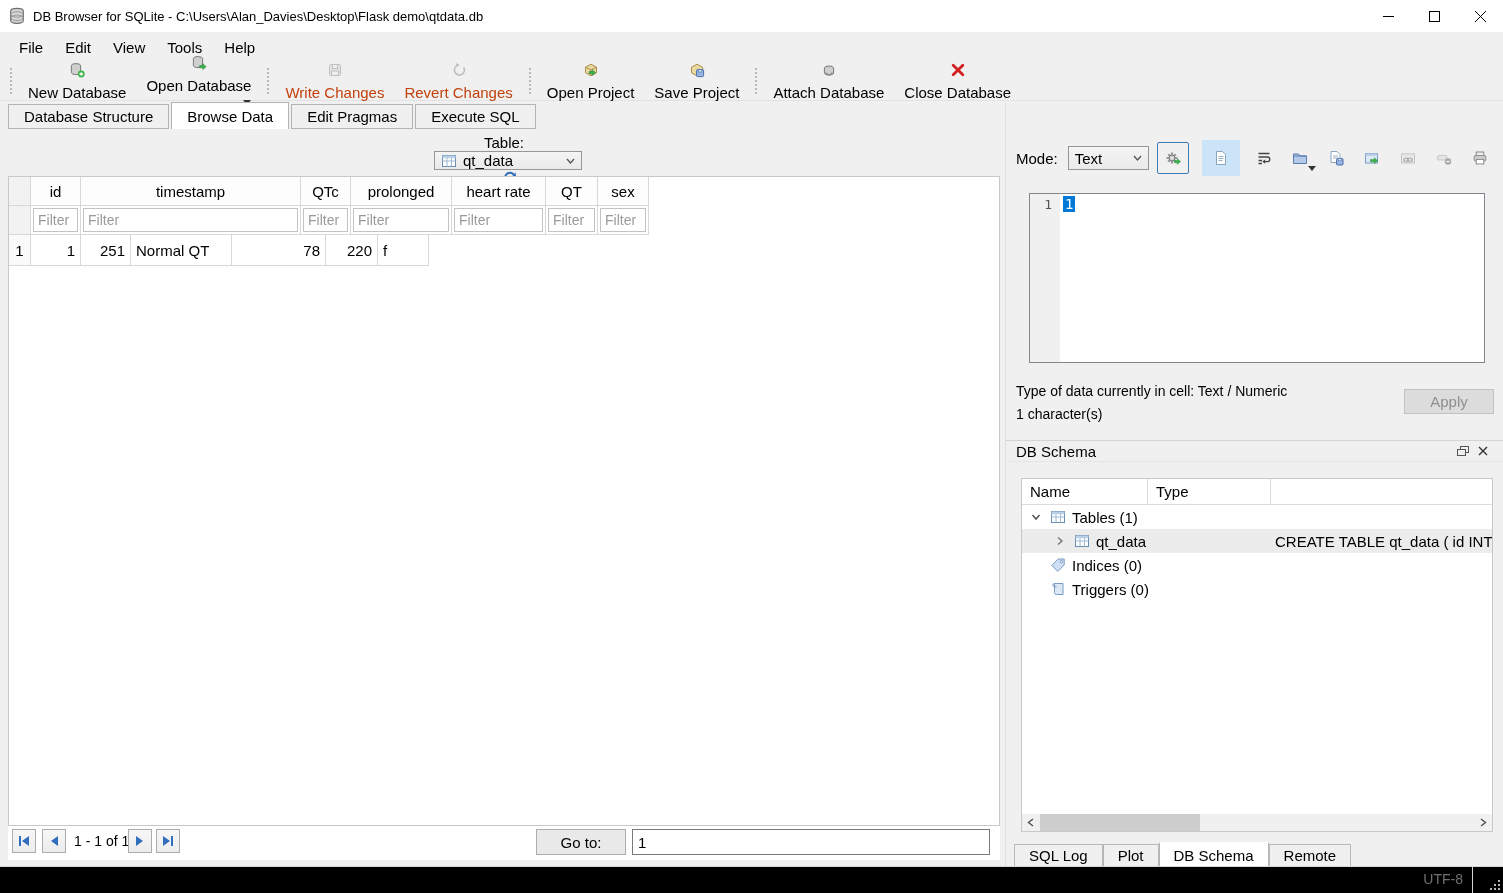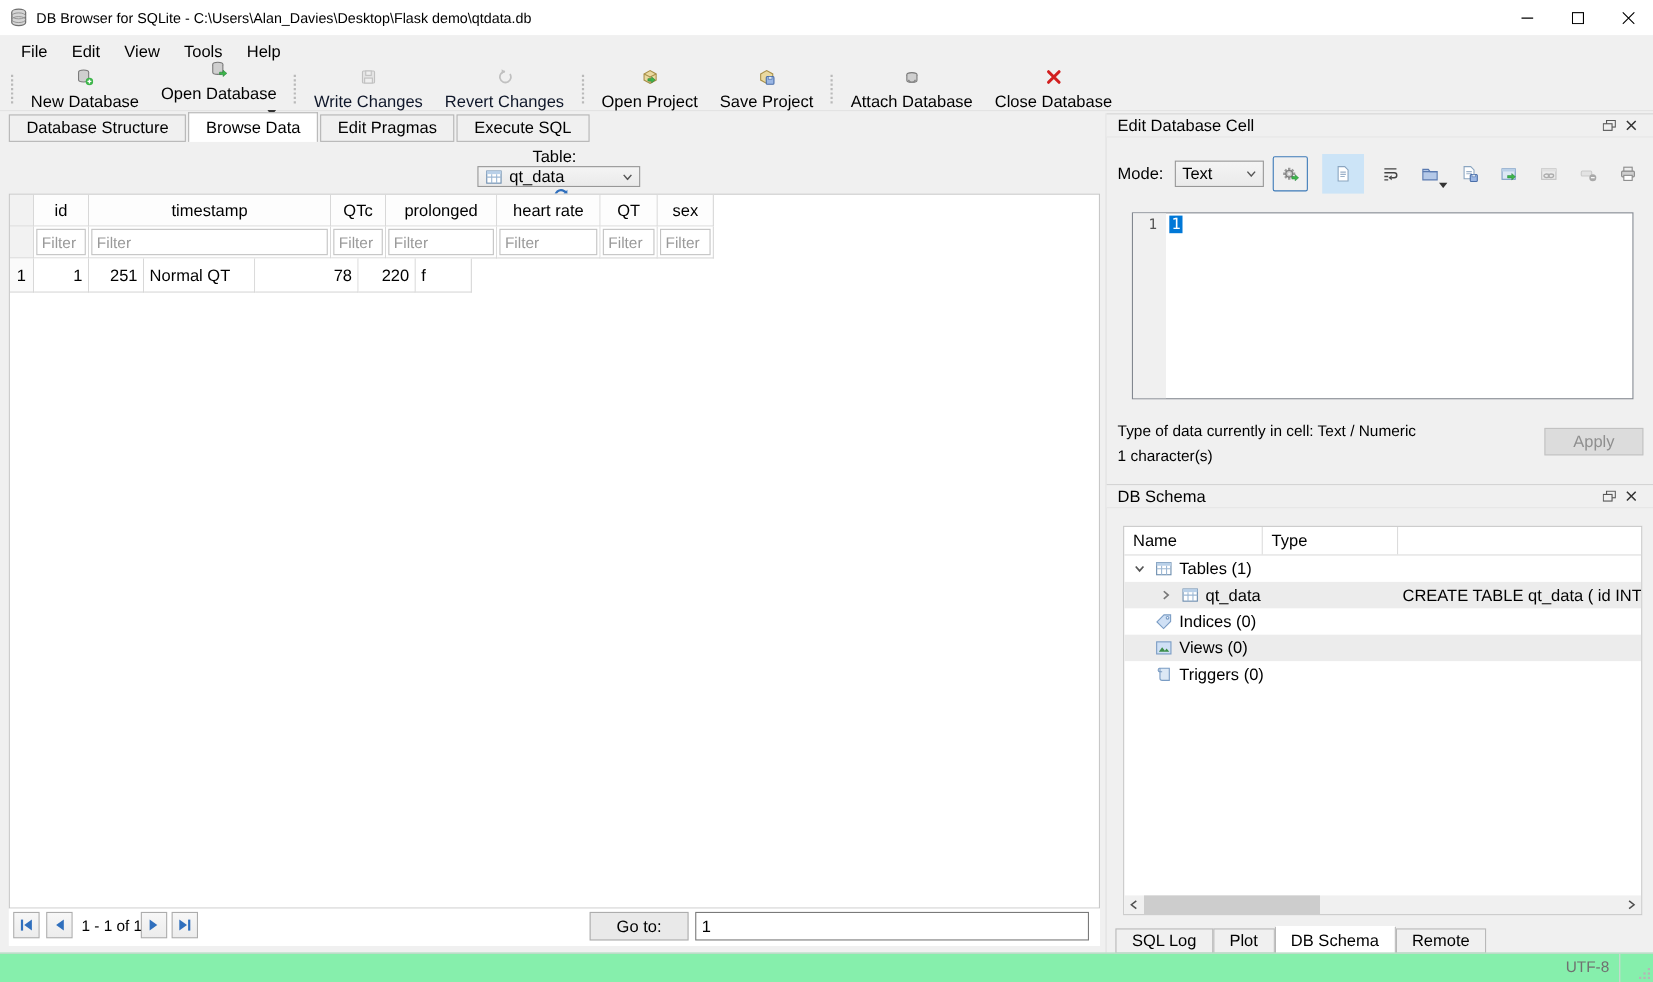--- a/index.html
+++ b/index.html
@@ -23,21 +23,21 @@
   
   .menubar { position:absolute; top:32px; left:0; right:0; height:30px;
     display:flex; align-items:center; padding-left:8px; background:#f0f0f0; }
   .menu-item { padding:4px 11px; }
 
   
   .toolbar { position:absolute; top:62px; left:0; right:0; height:39px;
     display:flex; align-items:center; border-bottom:1px solid #e3e3e3; padding-left:4px; }
   .tb-handle { height:26px; border-left:2px dotted #b9b9b9; margin:0 6px; }
   .tb-btn { display:flex; align-items:center; gap:6px; padding:6px 10px; position:relative; white-space:nowrap;flex-direction:column; }
-  .tb-btn.disabled { color:#0f172a; }
+  .tb-btn.disabled { color:#c2410c; }
   .tb-btn.disabled svg { filter:grayscale(1); opacity:.55; }
   .dd-caret { margin-left:2px; align-self:flex-end; margin-bottom:2px; }
 
   
   .main-tabs { position:absolute; top:102px; left:8px; display:flex; align-items:flex-end; height:27px; }
   .tab { padding:3px 15px 4px; border:1px solid #b4b4b4; background:#f0f0f0; height:25px; margin-right:2px; }
   .tab.active { background:#fff; height:27px; border-bottom:none; padding-top:5px; }
 
   
   .browse-controls { position:absolute; top:134px; left:8px; width:992px; height:36px;
@@ -123,21 +123,21 @@
   .hscroll { position:absolute; left:0; right:0; bottom:0; height:17px; background:#f0f0f0; display:flex; }
   .hs-arrow { width:17px; height:17px; display:flex; align-items:center; justify-content:center; }
   .hs-thumb { position:absolute; left:18px; top:0; width:160px; height:17px; background:#cdcdcd; }
 
   .south-tabs { position:absolute; top:739px; left:8px; display:flex; align-items:flex-start; height:26px; }
   .stab { padding:2px 14px 3px; border:1px solid #b8b8b8; background:#f0f0f0; height:23px; margin-top:2px; }
   .stab.active { background:#fff; height:26px; margin-top:0; border-top-color:#fff; padding-top:4px; }
 
   
   .statusbar { position:absolute; top:866px; left:0; right:0; height:27px;
-    border-top:1px solid #d5d5d5; background:#86efac; }
+    border-top:1px solid #d5d5d5; background:#000000; }
   .encoding { position:absolute; right:40px; top:4px; color:#707070; font-size:14px; }
   .sb-sep { position:absolute; right:30px; top:0; bottom:0; border-left:1px solid #d5d5d5; }
   .size-grip { position:absolute; right:2px; bottom:2px; }
 </style>
 </head>
 <body>
 
 <div class="titlebar">
   <span class="app-ic">
     <svg width="18" height="18" viewBox="0 0 16 16">
@@ -431,35 +431,20 @@
         <path d="M1 1v10l7-5z" fill="#2f6fbd"></path>
         <rect x="9" y="1" width="2" height="10" fill="#2f6fbd"></rect>
       </svg>
   </div>
   <div class="goto-btn">Go to:</div>
   <input class="goto-input" type="text" value="1" style="">
 </div>
 
 <div class="dock">
 
-  <div class="dock-title" style="top:0">
-    <span>Edit Database Cell</span>
-    <span class="spacer"></span>
-    <div class="dt-btn">
-      <svg width="12" height="11" viewBox="0 0 12 11">
-          <rect x="3.5" y="0.5" width="8" height="6" fill="#f0f0f0" stroke="#555"></rect>
-          <rect x="0.5" y="3.5" width="8" height="6" fill="#f0f0f0" stroke="#555"></rect>
-        </svg>
-    </div>
-    <div class="dt-btn">
-      <svg width="10" height="10" viewBox="0 0 10 10">
-          <path d="M1 1l8 8M9 1L1 9" stroke="#333" stroke-width="1.4"></path>
-        </svg>
-    </div>
-  </div>
 
   <div class="mode-row">
     <span>Mode:</span>
     <div class="combo mode-combo">
       <span>Text</span>
       <span class="chev">
         <svg width="9" height="6" viewBox="0 0 9 6">
             <path d="M1 1l3.5 4L8 1" fill="none" stroke="#555" stroke-width="1.3"></path>
           </svg>
       </span>
@@ -599,29 +584,20 @@
       <span class="tr-schema">CREATE TABLE qt_data ( id INTEG</span>
     </div>
     <div class="tree-row">
       <span class="tr-icon" style="left:28px">
         <svg class="ic" viewBox="0 0 16 16">
             <path d="M1.8 8.4L8.2 2h6v6l-6.4 6.4z" fill="#cfe0f5" stroke="#7a9cc4"></path>
             <circle cx="11.4" cy="4.6" r="1.2" fill="#fff" stroke="#7a9cc4"></circle>
           </svg>
       </span>
       <span class="tr-label" style="left:50px">Indices (0)</span>
-    </div>
-    <div class="tree-row alt">
-      <span class="tr-icon" style="left:28px">
-        <svg class="ic" viewBox="0 0 16 16">
-            <rect x="1.5" y="2.5" width="13" height="11" fill="#cfe0f5" stroke="#7a9cc4"></rect>
-            <path d="M3.5 11.5l3-4 2.5 3 1.5-2 2.5 3z" fill="#3d8e4a"></path>
-          </svg>
-      </span>
-      <span class="tr-label" style="left:50px">Views (0)</span>
     </div>
     <div class="tree-row">
       <span class="tr-icon" style="left:28px">
         <svg class="ic" viewBox="0 0 16 16">
             <path d="M4.5 2.5h8.5v11H6.5a2 2 0 0 1-2-2z" fill="#dce8f5" stroke="#7a9cc4"></path>
             <path d="M4.5 2.5a1.6 1.6 0 0 0 0 3.2h2" fill="none" stroke="#7a9cc4"></path>
           </svg>
       </span>
       <span class="tr-label" style="left:50px">Triggers (0)</span>
     </div>

